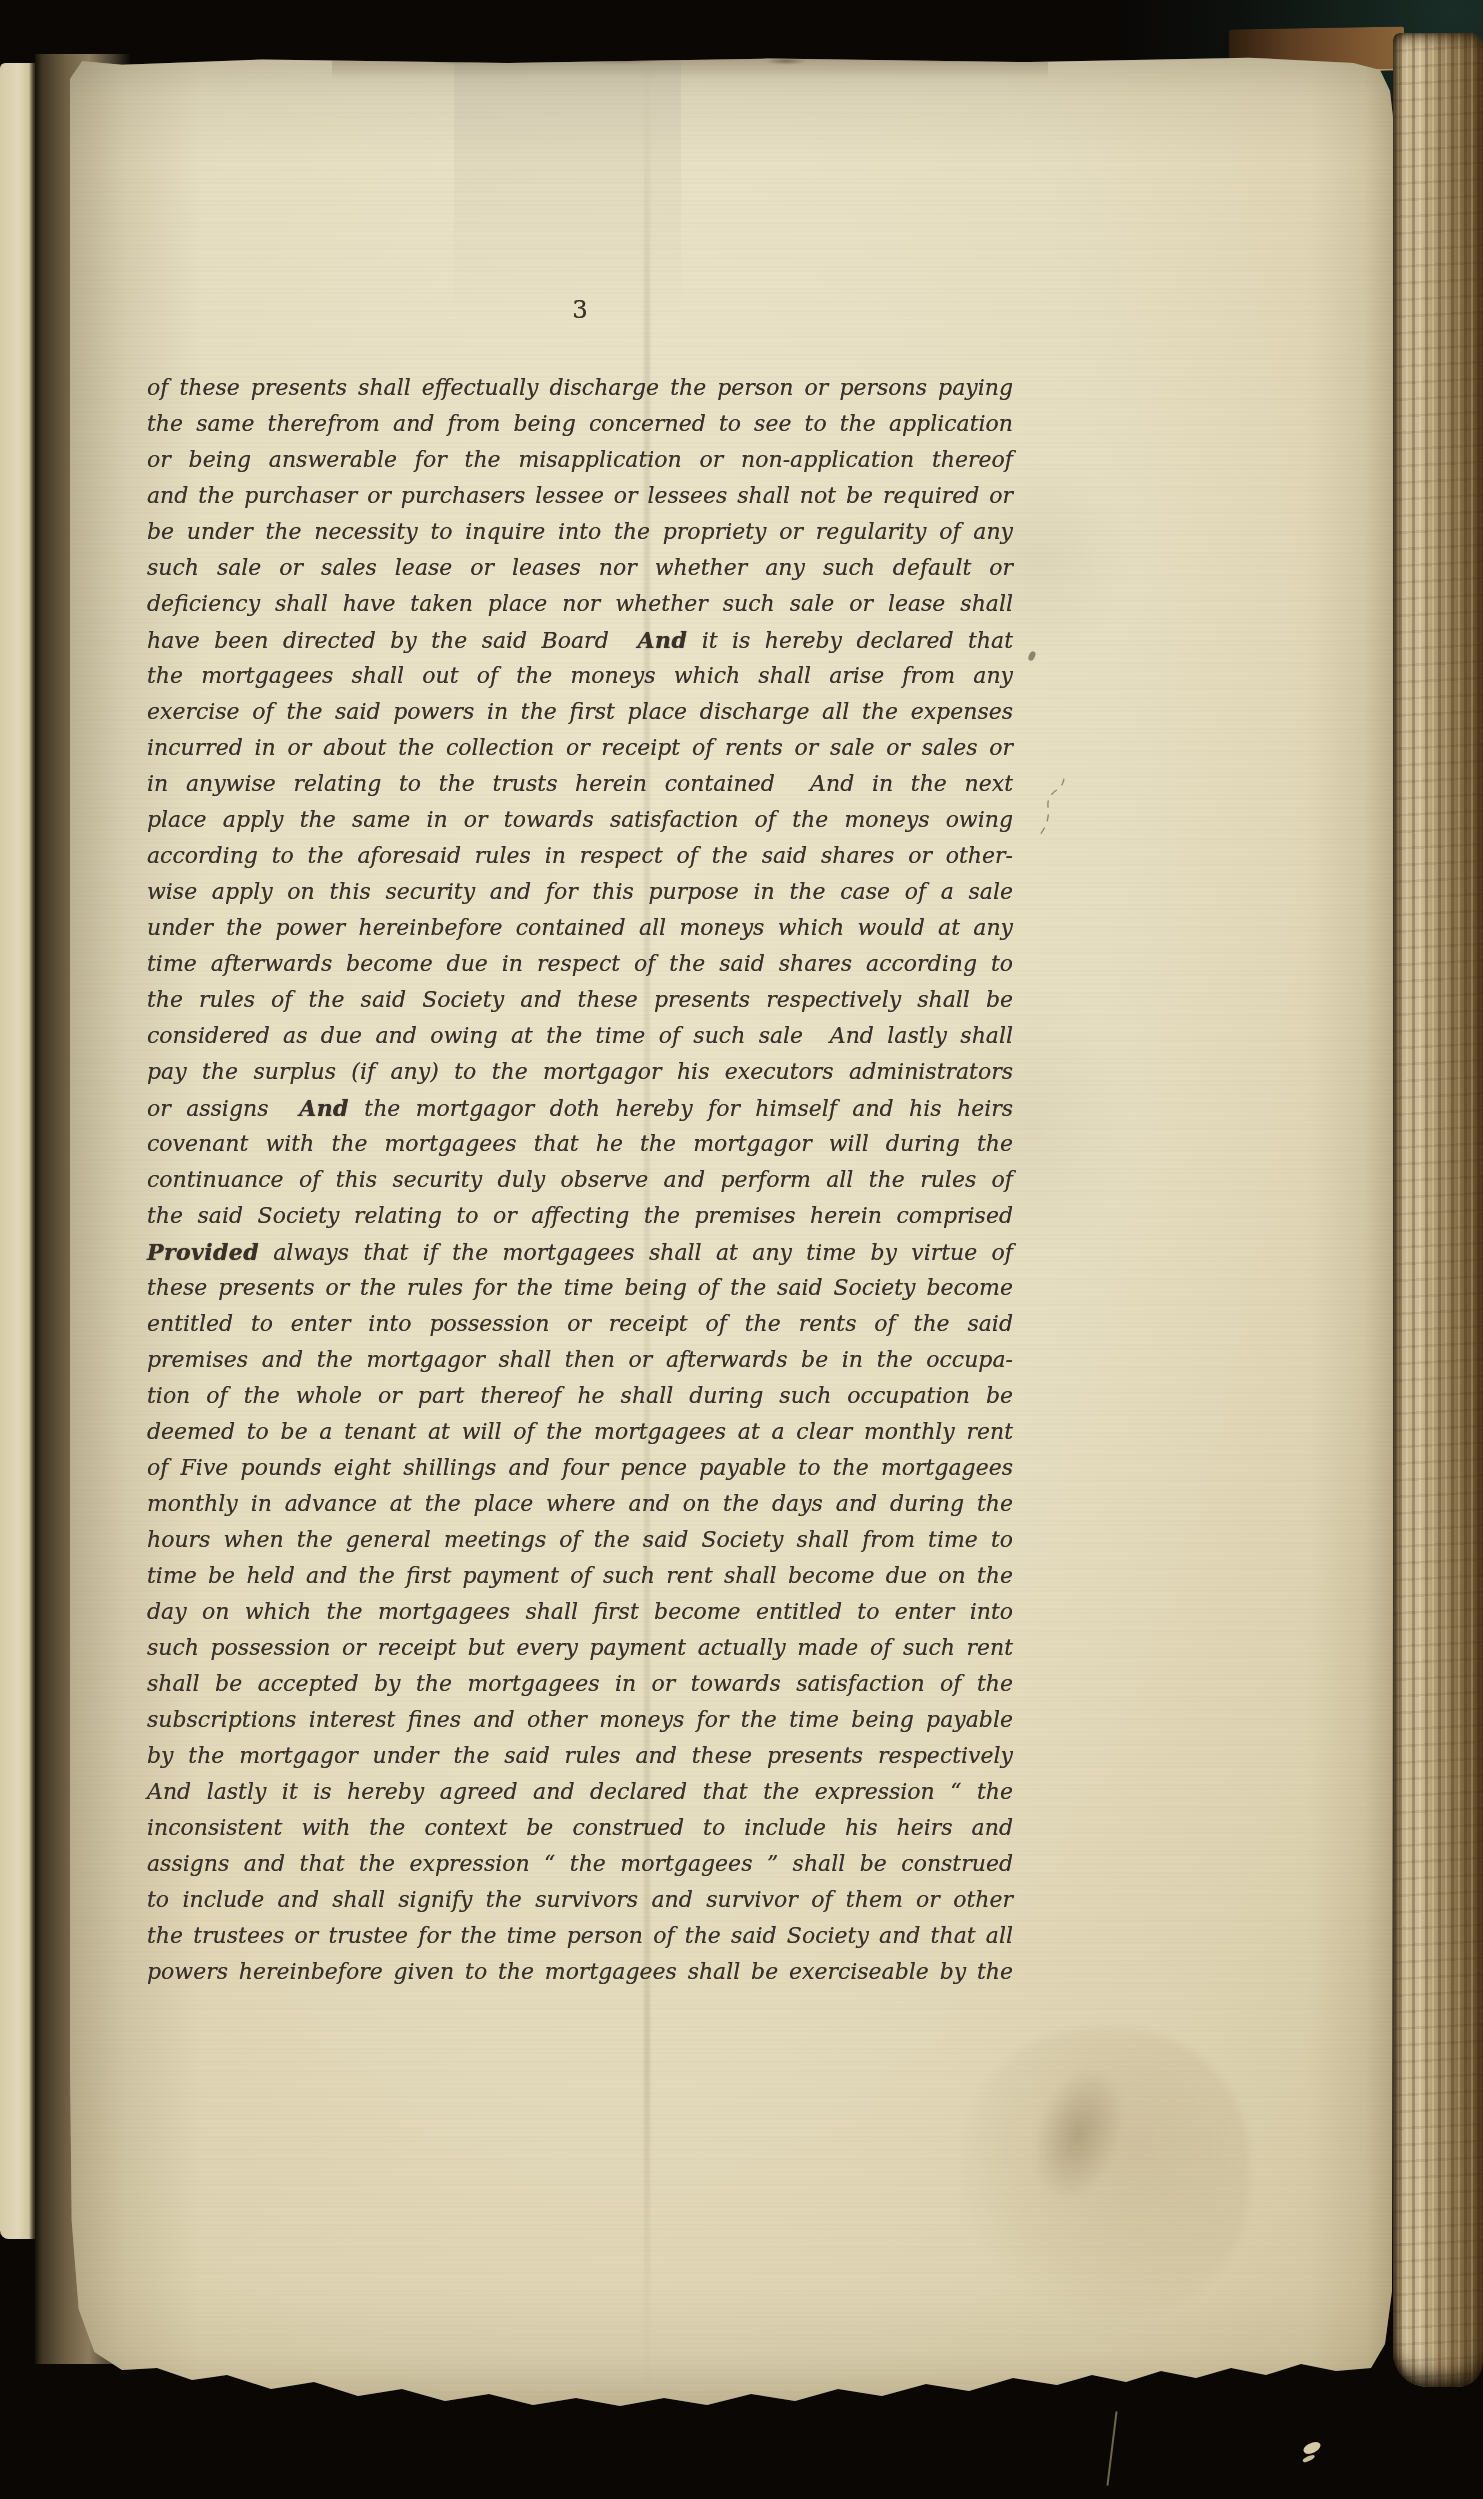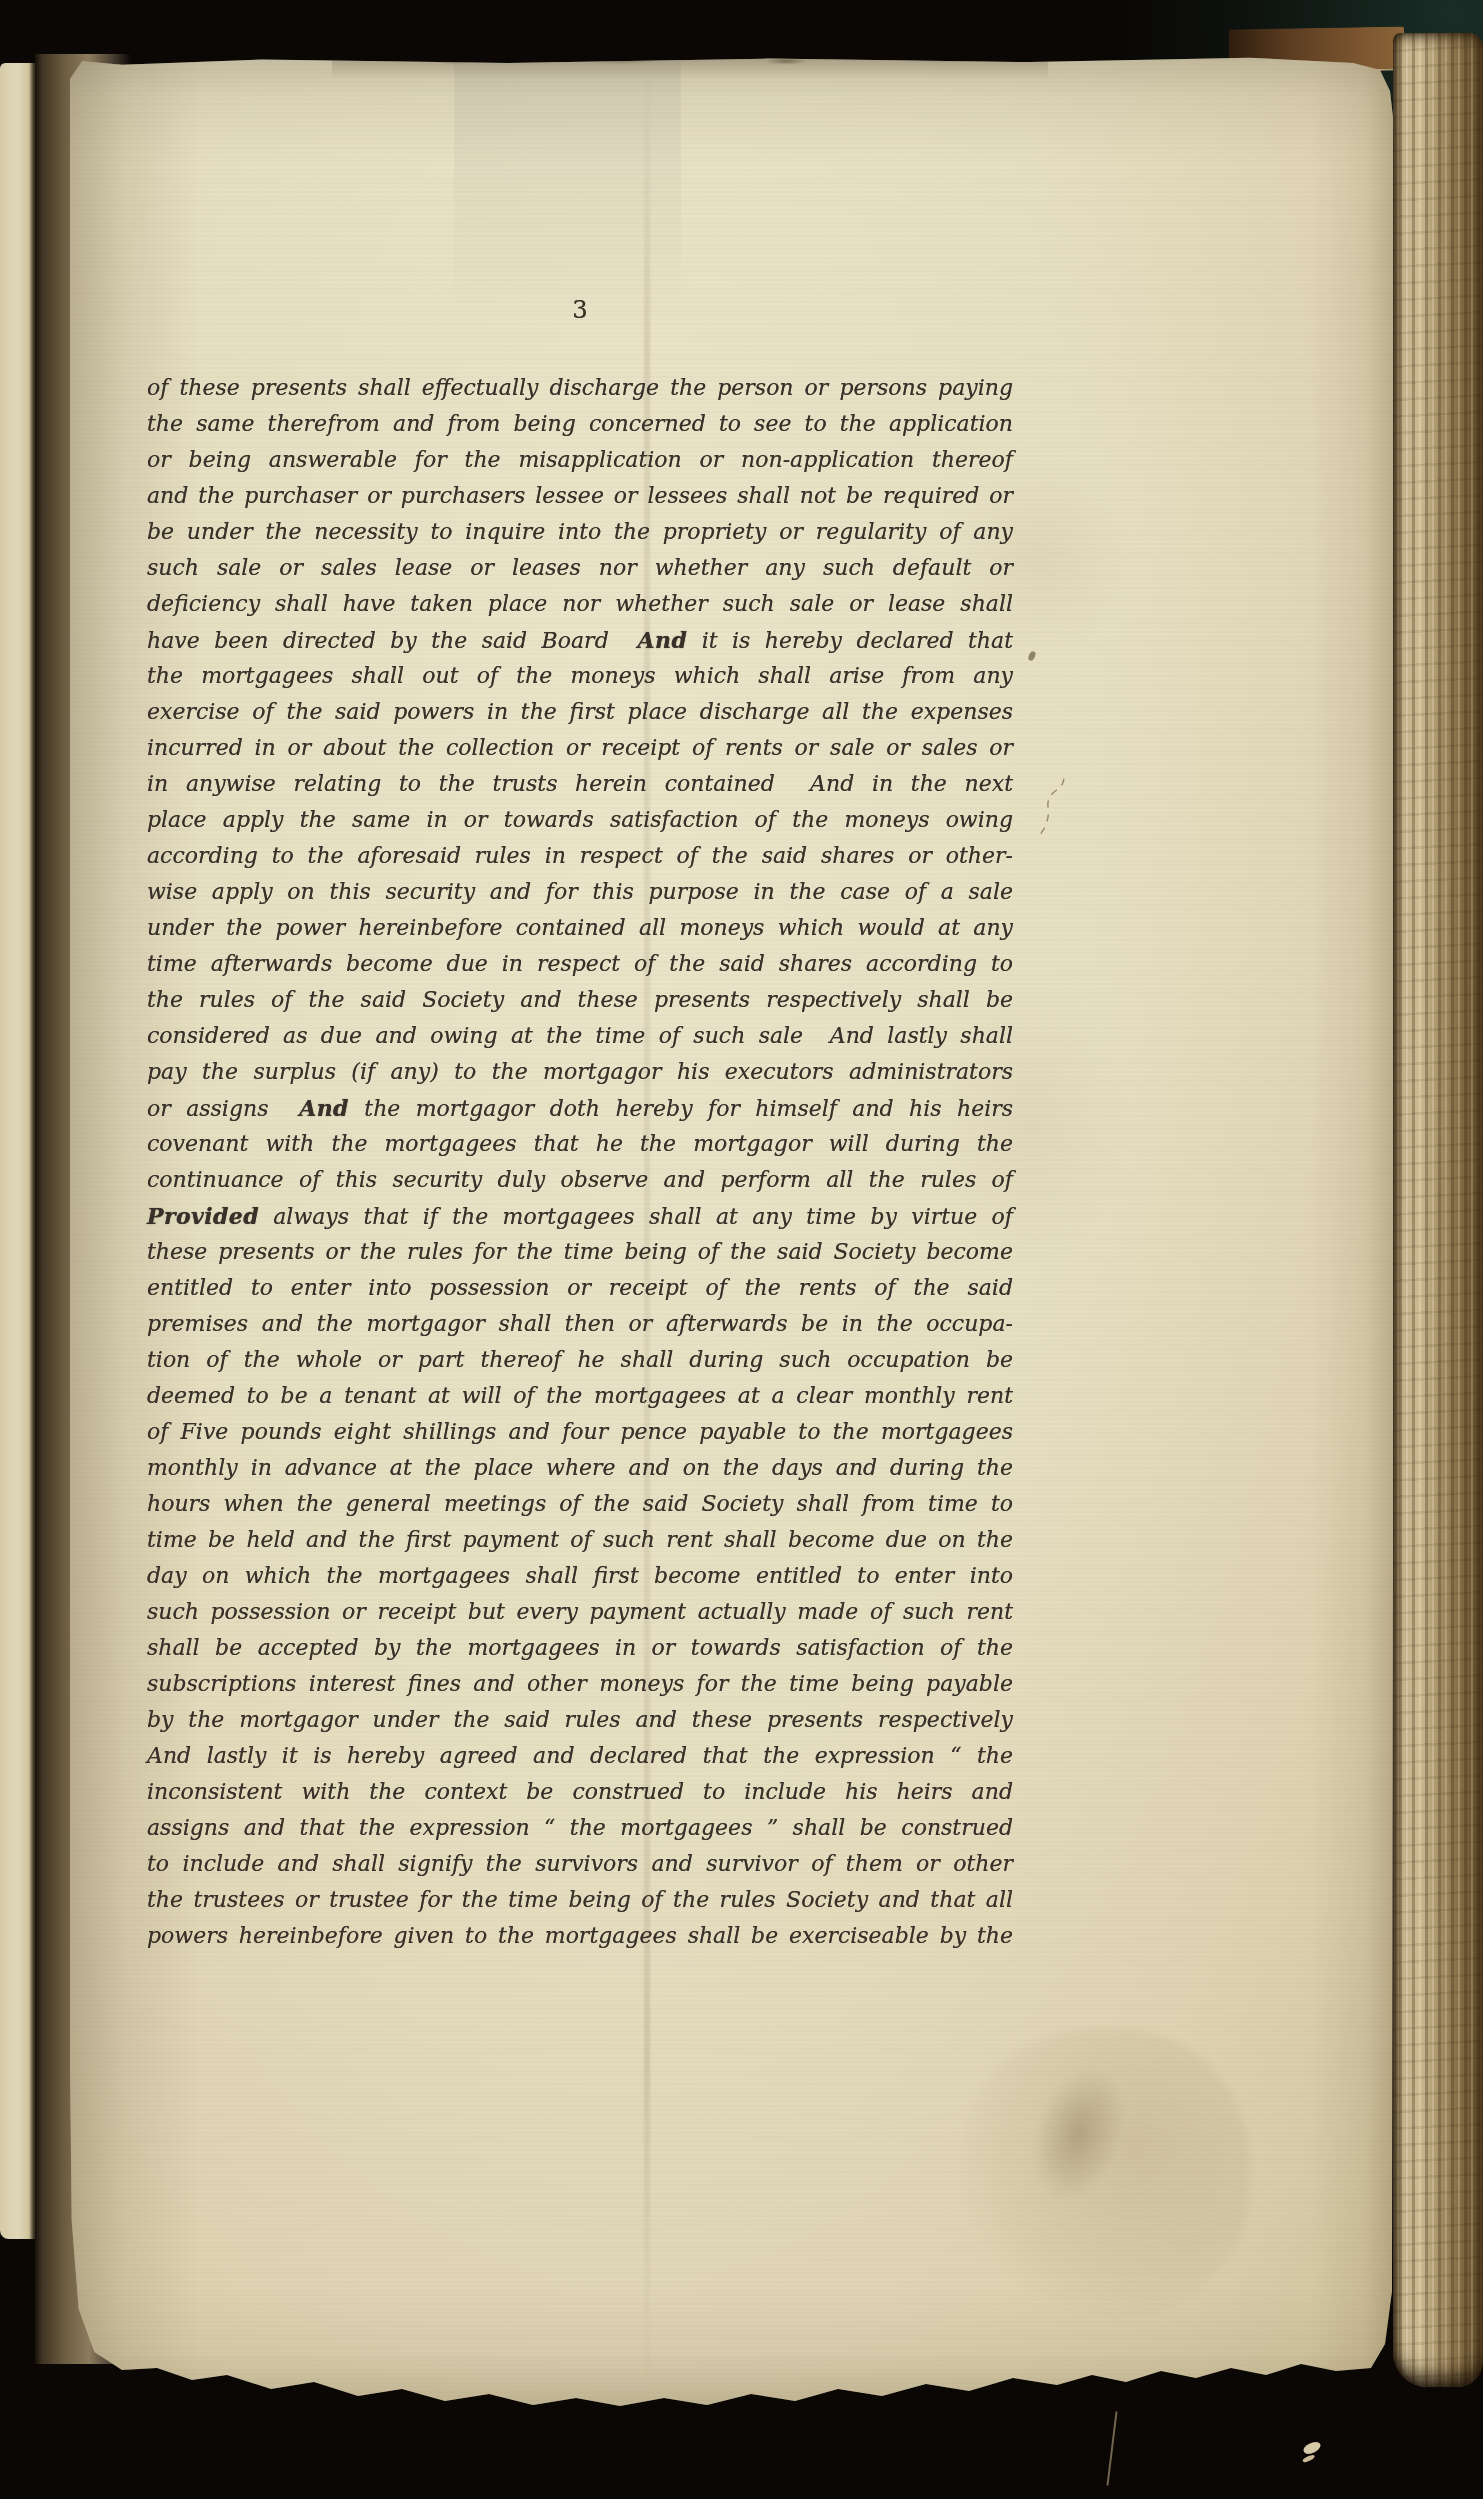--- a/index.html
+++ b/index.html
@@ -127,40 +127,41 @@
         <div class="line"><span>according to the aforesaid rules in respect of the said shares or other-</span></div>
         <div class="line"><span>wise apply on this security and for this purpose in the case of a sale</span></div>
         <div class="line"><span>under the power hereinbefore contained all moneys which would at any</span></div>
         <div class="line"><span>time afterwards become due in respect of the said shares according to</span></div>
         <div class="line"><span>the rules of the said Society and these presents respectively shall be</span></div>
         <div class="line"><span>considered as due and owing at the time of such sale &nbsp;And lastly shall</span></div>
         <div class="line"><span>pay the surplus (if any) to the mortgagor his executors administrators</span></div>
         <div class="line"><span>or assigns &nbsp;</span><span class="bl">And</span><span> the mortgagor doth hereby for himself and his heirs</span></div>
         <div class="line"><span>covenant with the mortgagees that he the mortgagor will during the</span></div>
         <div class="line"><span>continuance of this security duly observe and perform all the rules of</span></div>
+        <div class="line"><span>the said Society relating to or affecting the premises herein comprised</span></div>
         <div class="line"><span class="bl">Provided</span><span> always that if the mortgagees shall at any time by virtue of</span></div>
         <div class="line"><span>these presents or the rules for the time being of the said Society become</span></div>
         <div class="line"><span>entitled to enter into possession or receipt of the rents of the said</span></div>
         <div class="line"><span>premises and the mortgagor shall then or afterwards be in the occupa-</span></div>
         <div class="line"><span>tion of the whole or part thereof he shall during such occupation be</span></div>
         <div class="line"><span>deemed to be a tenant at will of the mortgagees at a clear monthly rent</span></div>
         <div class="line"><span>of Five pounds eight shillings and four pence payable to the mortgagees</span></div>
         <div class="line"><span>monthly in advance at the place where and on the days and during the</span></div>
         <div class="line"><span>hours when the general meetings of the said Society shall from time to</span></div>
         <div class="line"><span>time be held and the first payment of such rent shall become due on the</span></div>
         <div class="line"><span>day on which the mortgagees shall first become entitled to enter into</span></div>
         <div class="line"><span>such possession or receipt but every payment actually made of such rent</span></div>
         <div class="line"><span>shall be accepted by the mortgagees in or towards satisfaction of the</span></div>
         <div class="line"><span>subscriptions interest fines and other moneys for the time being payable</span></div>
         <div class="line"><span>by the mortgagor under the said rules and these presents respectively</span></div>
         <div class="line"><span>And lastly it is hereby agreed and declared that the expression “ the</span></div>
         <div class="line"><span>inconsistent with the context be construed to include his heirs and</span></div>
         <div class="line"><span>assigns and that the expression “ the mortgagees ” shall be construed</span></div>
         <div class="line"><span>to include and shall signify the survivors and survivor of them or other</span></div>
-        <div class="line"><span>the trustees or trustee for the time being of the rules Society and that all</span></div>
+        <div class="line"><span>the trustees or trustee for the time person of the said Society and that all</span></div>
         <div class="line"><span>powers hereinbefore given to the mortgagees shall be exerciseable by the</span></div>
       </div>
   </div>
 
   <div class="fore-edge"></div>
   <div class="speck"></div>
   <div class="hair"></div>
 </div>
 
 

